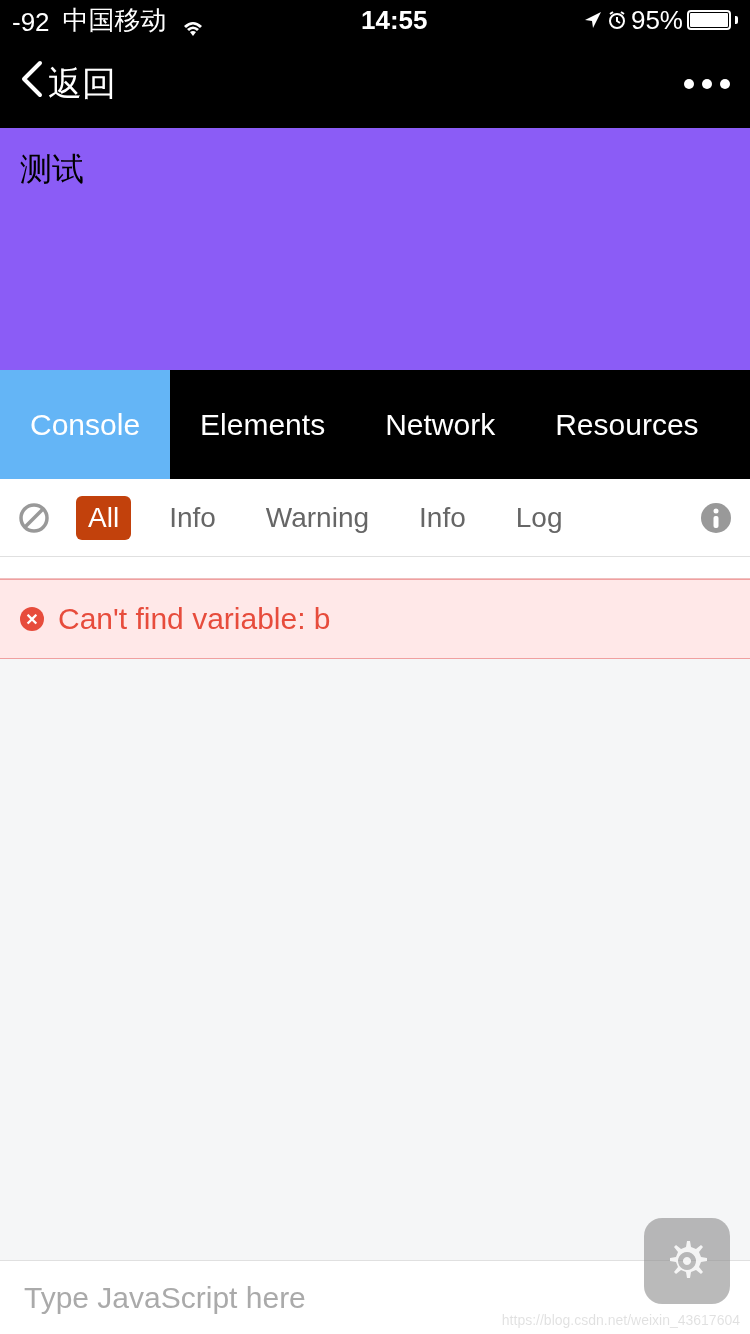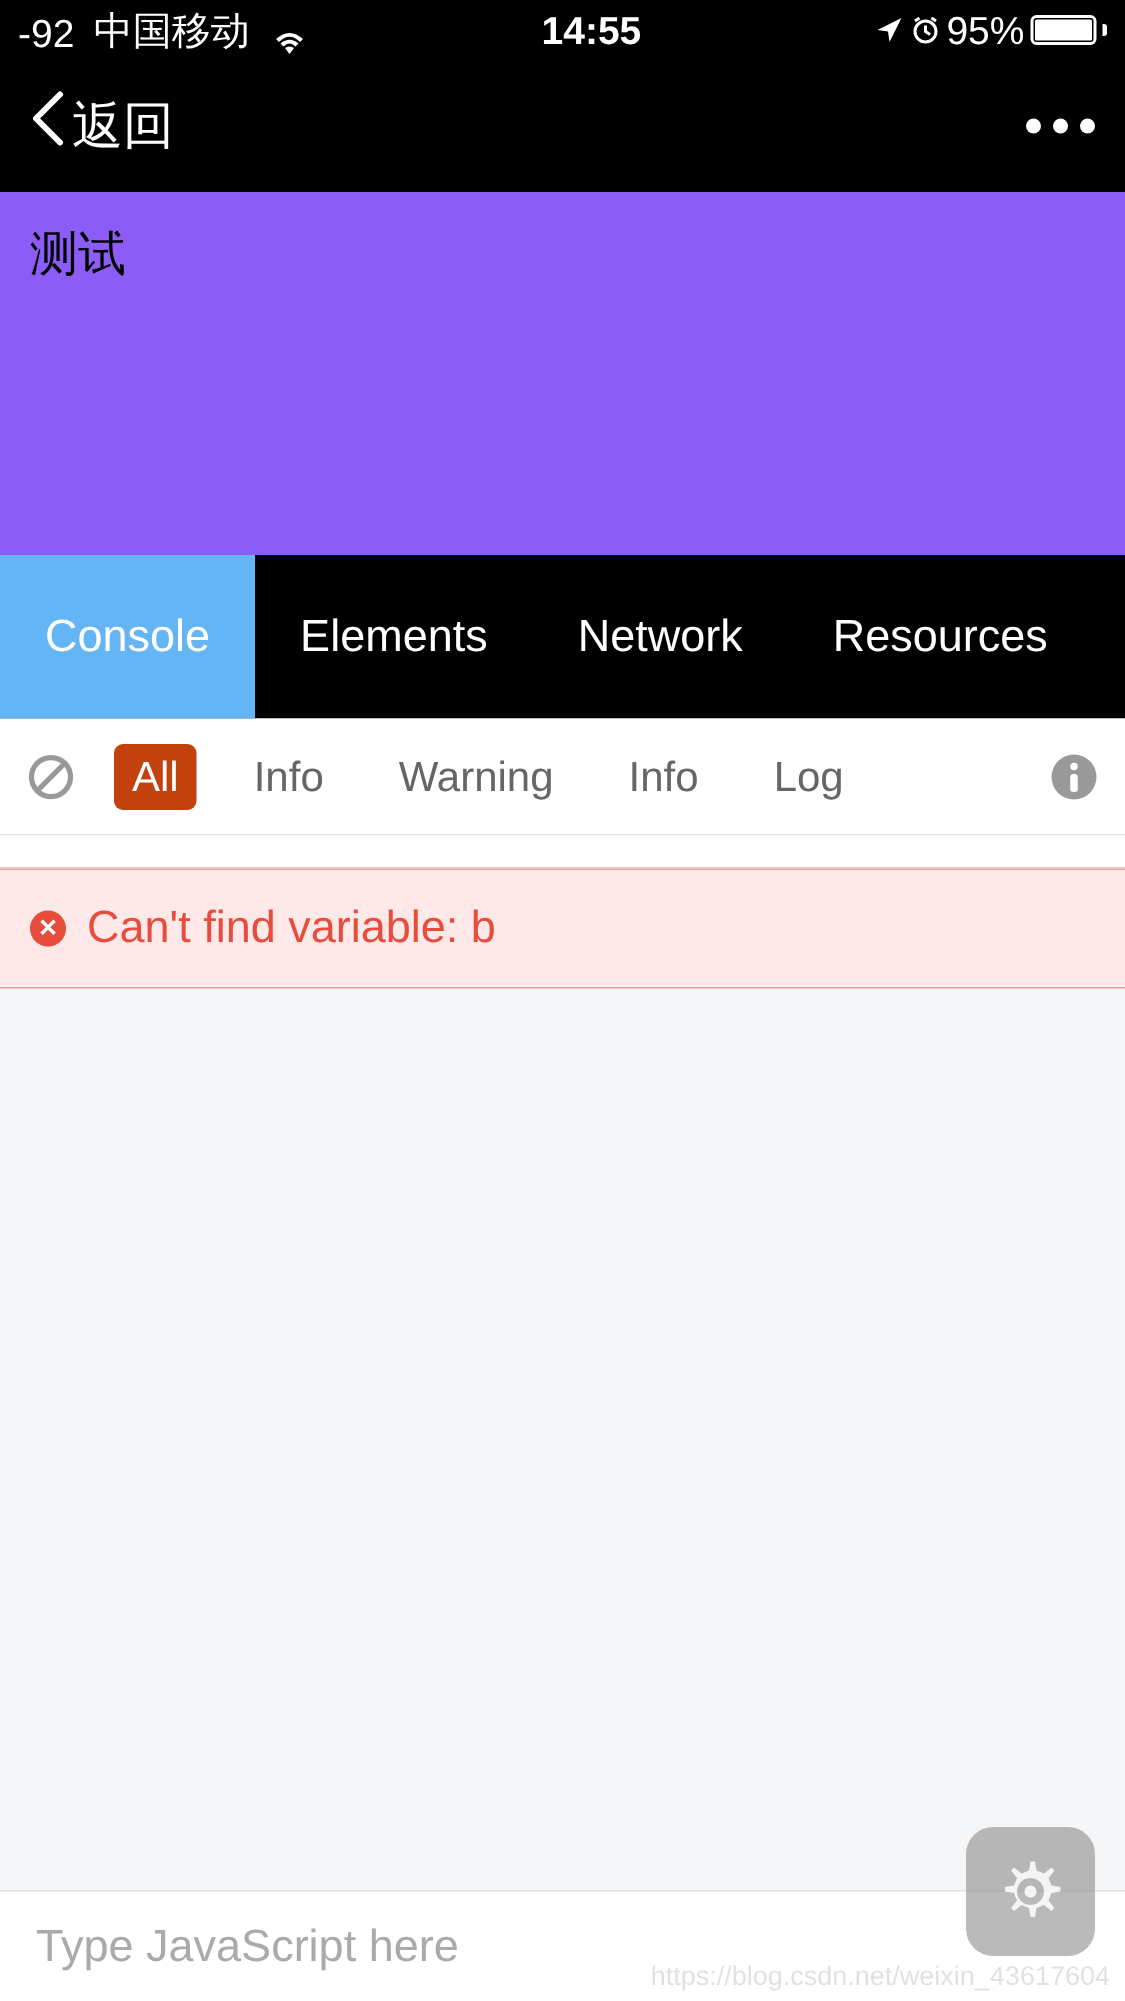--- a/index.html
+++ b/index.html
@@ -217,21 +217,21 @@
       background: rgba(140,140,140,0.6);
       border-radius: 18px;
       display: flex;
       align-items: center;
       justify-content: center;
     }
     .watermark {
       position: absolute;
       bottom: 6px;
       right: 10px;
-      font-size: 18px;
+      font-size: 14px;
       color: rgba(0,0,0,0.12);
     }
   </style>
 </head>
 <body>
 
 <div class="status-bar">
   <div class="status-left">
     <span>-92</span>
     <span>中国移动</span>

